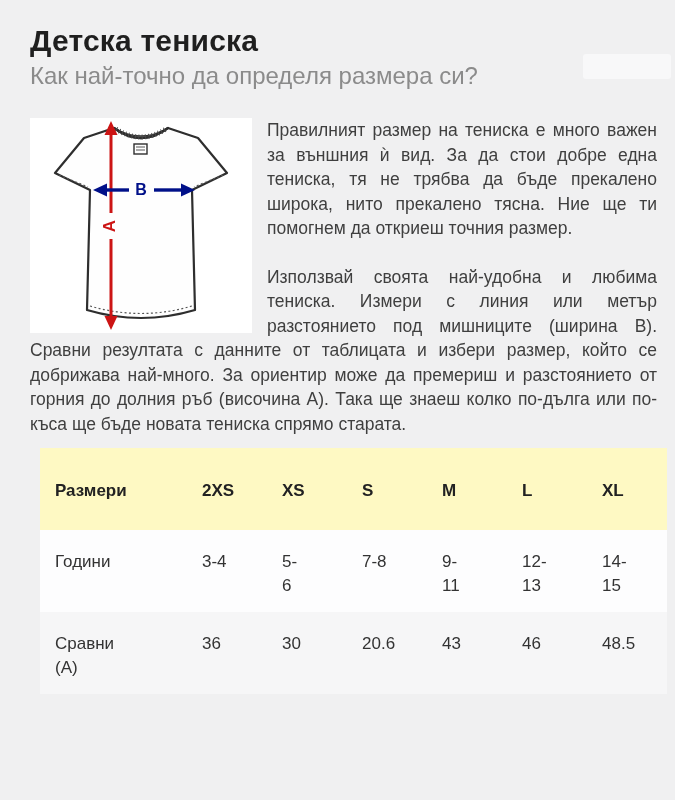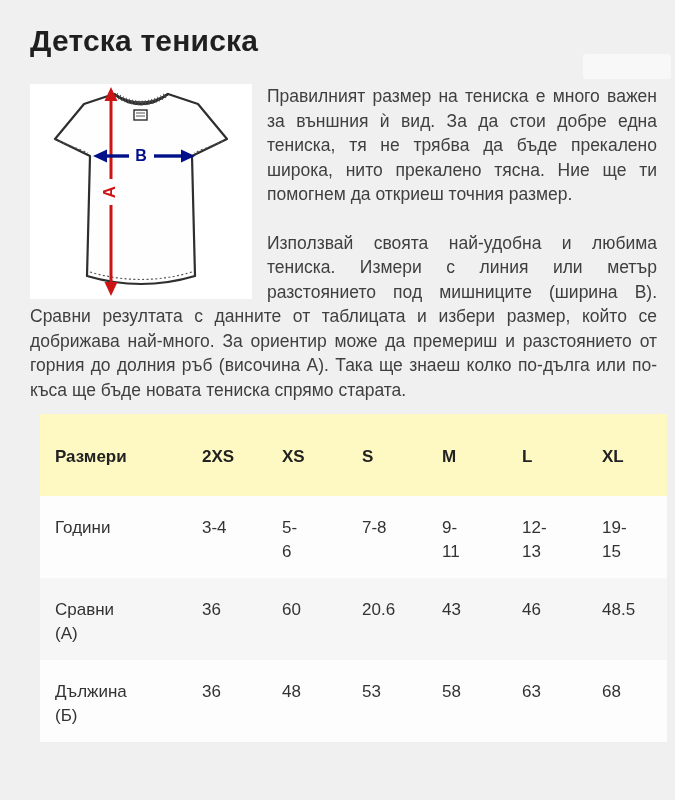--- a/index.html
+++ b/index.html
@@ -91,20 +91,21 @@
   }
   .size-table tbody tr:nth-child(odd){background:#fdfdfe;}
   .size-table tbody tr:nth-child(even){background:#f6f6f7;}
 </style>
 </head>
 <body>
 
 <div class="page">
 
   <h1 class="page-title">Детска тениска</h1>
+  <div class="page-subtitle">Как най-точно да определя размера си?</div>
   <div class="highlight-patch"></div>
 
   <div class="intro">
 
     <div class="shirt-box">
       <svg viewBox="0 0 222 215" xmlns="http://www.w3.org/2000/svg">
 
         <g fill="#fefefe" stroke="#2e2e2e" stroke-width="2.2" stroke-linejoin="round" stroke-linecap="round">
           <path d="M 84 10
                    L 54 20 L 25 55 L 60 72
@@ -179,40 +180,30 @@
         <tr>
           <th>Години</th>
           <td>3-4</td>
           <td>5-
 6</td>
           <td>7-8</td>
           <td>9-
 11</td>
           <td>12-
 13</td>
-          <td>19-
+          <td>14-
 15</td>
         </tr>
         <tr>
           <th>Сравни
 (А)</th>
           <td>36</td>
-          <td>60</td>
+          <td>30</td>
           <td>20.6</td>
           <td>43</td>
           <td>46</td>
           <td>48.5</td>
         </tr>
-        <tr>
-          <th>Дължина
-(Б)</th>
-          <td>36</td>
-          <td>48</td>
-          <td>53</td>
-          <td>58</td>
-          <td>63</td>
-          <td>68</td>
-        </tr>
       </tbody>
     </table>
   </div>
 
 </div>
 
 </body></html>

